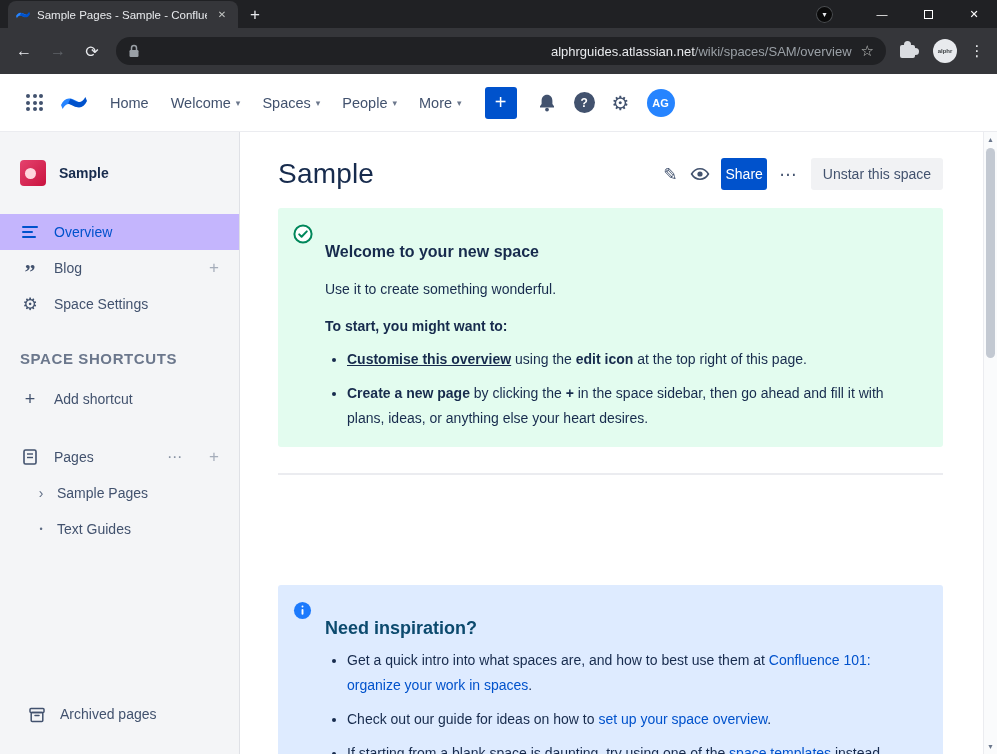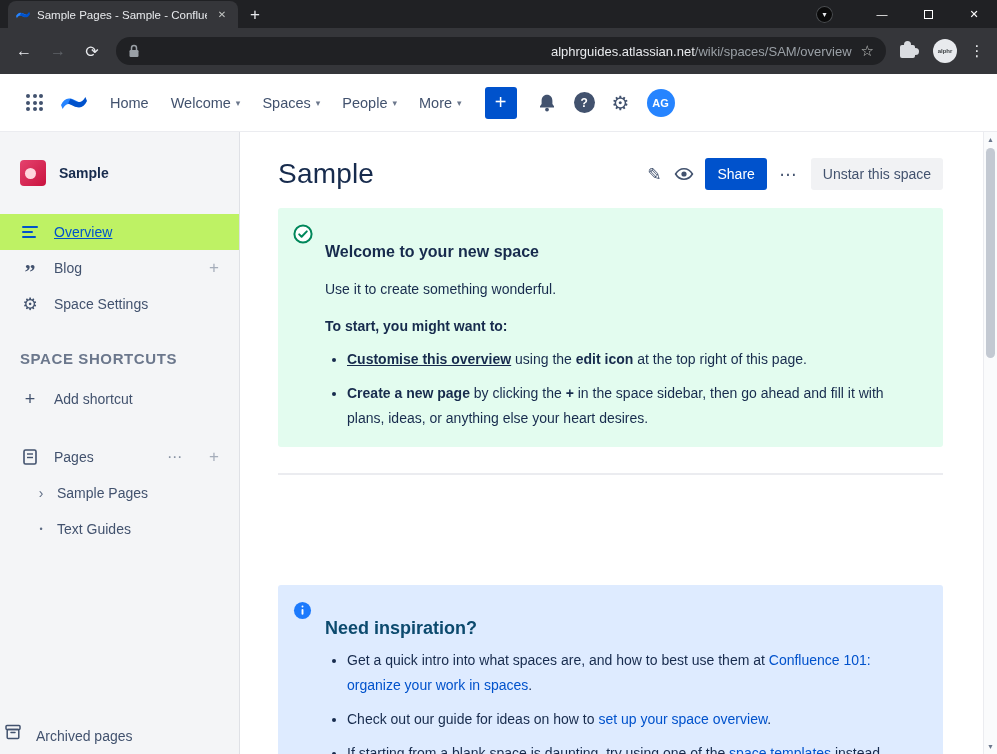--- a/index.html
+++ b/index.html
@@ -52,38 +52,38 @@
   
   .page-body { flex:1; display:flex; position:relative; background:#fff; overflow:hidden; }
 
   .sidebar { width:240px; background:#F4F5F7; border-right:1px solid #DFE1E6; position:relative; flex-shrink:0; }
   .space-header { display:flex; align-items:center; gap:13px; padding:28px 20px 28px; }
   .space-logo { width:26px; height:26px; border-radius:4px; background:linear-gradient(135deg,#E5426E 0%,#C9133F 100%); position:relative; overflow:hidden; flex-shrink:0; }
   .space-logo::after { content:""; position:absolute; left:5px; top:8px; width:11px; height:11px; border-radius:50%; background:#FFD5DD; }
   .space-name { font-size:14px; font-weight:600; color:#172B4D; }
   .side-item { height:36px; display:flex; align-items:center; gap:14px; padding:0 20px; font-size:14px; color:#42526E; }
   .side-item .s-icon { width:20px; display:flex; justify-content:center; align-items:center; flex-shrink:0; }
-  .side-item.selected { background:#bef264; color:#0052CC;text-decoration:underline; }
+  .side-item.selected { background:#c4b5fd; color:#0052CC; }
   .row-plus { margin-left:auto; color:#A5ADBA; font-size:17px; }
   .row-ellipsis { margin-left:auto; color:#8993A4; font-size:15px; letter-spacing:1px; }
   .row-ellipsis + .row-plus { margin-left:12px; }
   .shortcuts-heading { padding:28px 20px 14px; font-size:15px; font-weight:700; letter-spacing:.6px; color:#6B778C; }
   .pages-section { margin-top:22px; }
   .tree-item { height:36px; display:flex; align-items:center; gap:11px; padding:0 20px 0 36px; font-size:14px; color:#42526E; }
   .tree-glyph { color:#5E6C84; width:10px; text-align:center; font-size:14px; }
   .tree-glyph.dot { font-size:9px; }
-  .archived-row { position:absolute; left:0; right:0; bottom:10px; height:38px; display:flex; align-items:flex-end; gap:14px; padding:0 4px; font-size:14px; color:#42526E; }
+  .archived-row { position:absolute; left:0; right:0; bottom:10px; height:38px; display:flex; align-items:flex-start; gap:14px; padding:0 28px; font-size:14px; color:#42526E; }
   .quote-glyph { font-family:"Liberation Serif","DejaVu Serif",serif; font-size:22px; font-weight:bold; color:#42526E; line-height:10px; margin-top:8px; }
 
   
   .content { flex:1; min-width:0; padding:24px 54px 0 38px; }
   .page-head { display:flex; align-items:center; height:36px; }
   .page-title { flex:1; font-size:28px; font-weight:500; color:#172B4D; letter-spacing:.2px; }
   .icon-btn { width:30px; height:30px; display:flex; align-items:center; justify-content:center; color:#42526E; font-size:17px; border-radius:3px; }
-  .share-btn { height:32px; padding:0 12px; margin:0 6px; background:#0052CC; color:#fff; border:none; border-radius:3px; font-size:14px; font-weight:500; font-family:inherit; display:flex; align-items:center; }
+  .share-btn { height:32px; padding:0 4px; margin:0 6px; background:#0052CC; color:#fff; border:none; border-radius:3px; font-size:14px; font-weight:500; font-family:inherit; display:flex; align-items:center; }
   .unstar-btn { height:32px; padding:0 12px; margin-left:8px; background:#F1F2F4; color:#42526E; border:none; border-radius:3px; font-size:14px; font-family:inherit; display:flex; align-items:center; }
 
   .panel { position:relative; border-radius:3px; padding:15px 20px 16px 47px; margin-top:16px; color:#172B4D; }
   .panel-green { background:#E3FCEF; }
   .panel-blue { background:#DEEBFF; margin-top:110px; }
   .panel-icon { position:absolute; left:15px; top:16px; width:20px; height:20px; }
   .panel-title { font-size:16px; font-weight:700; color:#172B4D; line-height:22px;margin-top:18px; }
   .panel-title.small { font-size:18px; color:#0c4a6e; line-height:20px; }
   .panel p { margin-top:15px; font-size:14px; line-height:22px; }
   .panel .strong-line { font-weight:700; }

